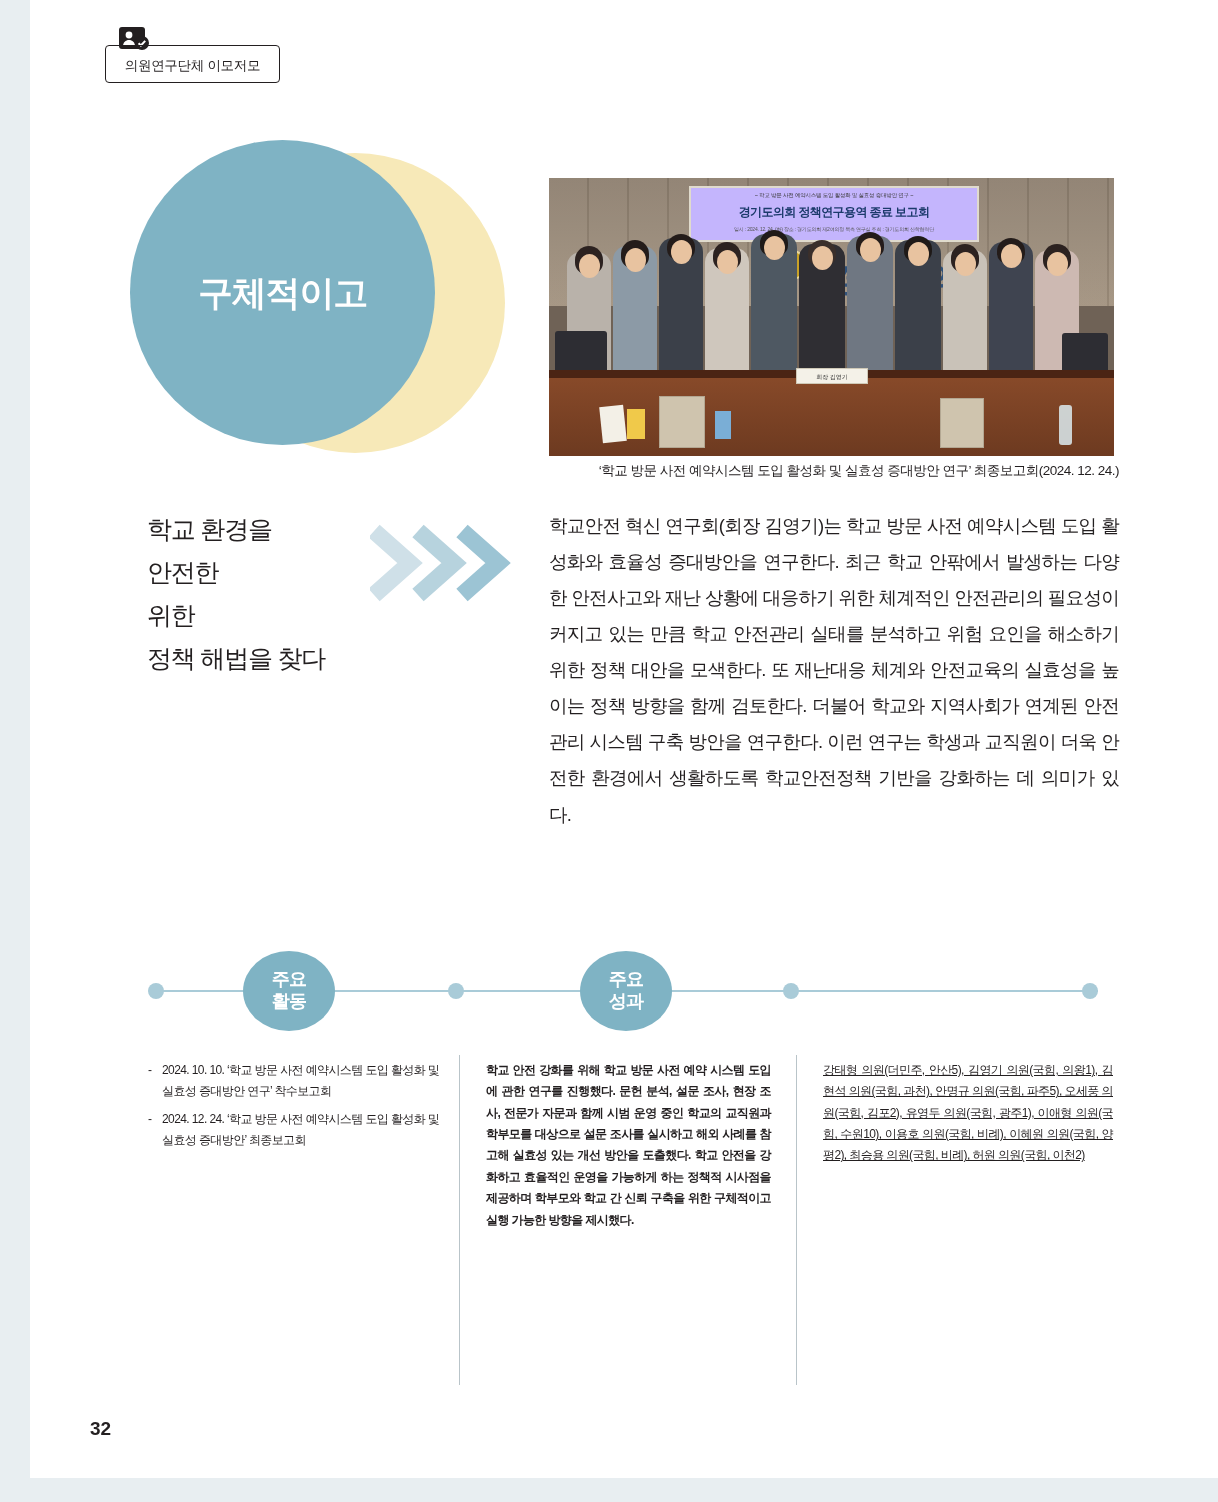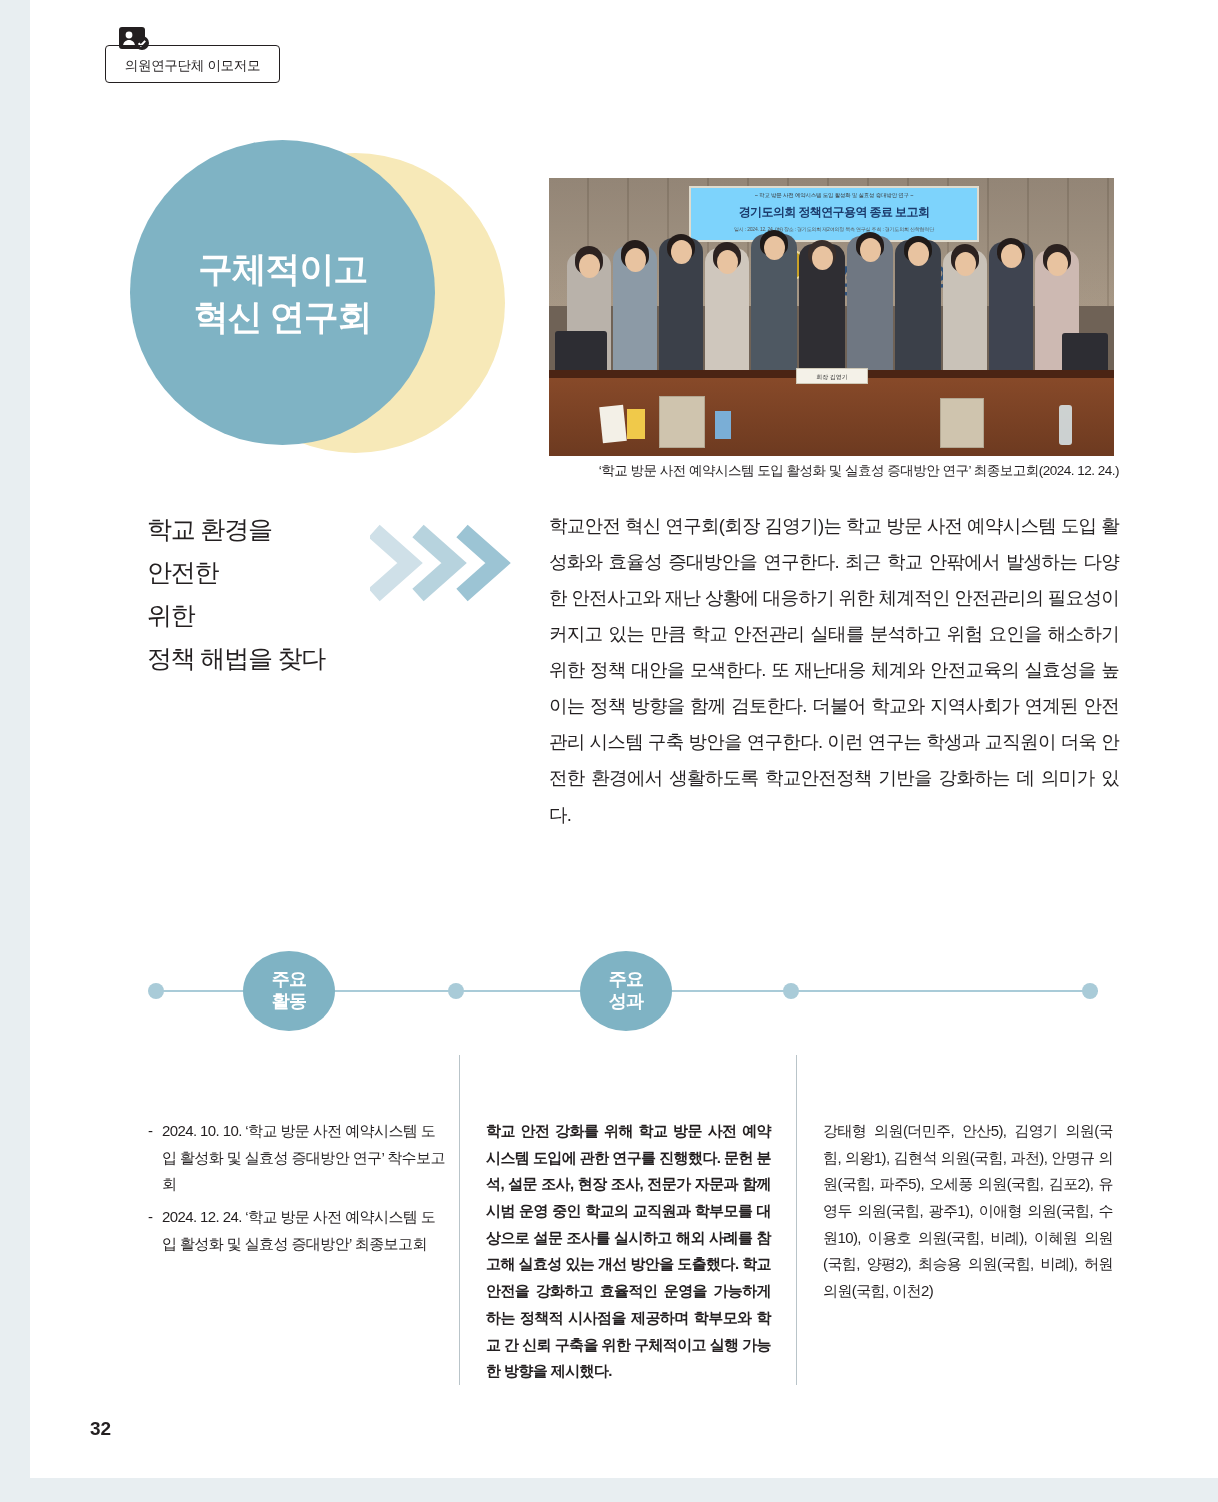--- a/index.html
+++ b/index.html
@@ -107,21 +107,21 @@
   }
   .photo .wall-panel {
     position:absolute; left:0; top:0; width:100%; height:46%;
     background:
       repeating-linear-gradient(90deg, rgba(255,255,255,0.05) 0 38px, rgba(0,0,0,0.07) 38px 40px);
   }
   .photo .banner {
     position: absolute;
     left: 140px; top: 8px;
     width: 290px; height: 56px;
-    background: #7dd3fc;
+    background: #c4b5fd;
     border: 2px solid #e0dbcd;
   }
   .photo .banner-line1 {
     position:absolute; top:4px; left:0; width:100%;
     text-align:center; font-size:5.5px; color:#3a3a3a; letter-spacing:-0.2px;
   }
   .photo .banner-line2 {
     position:absolute; top:16px; left:0; width:100%;
     text-align:center; font-size:12px; font-weight:bold; color:#1b3a6b; letter-spacing:-0.6px;
   }
@@ -275,29 +275,29 @@
     display: flex;
     flex-direction: column;
     align-items: center;
     justify-content: center;
     letter-spacing: -0.8px;
   }
 
   
   .col {
     position: absolute;
-    top: 1118px;
-    font-size: 15px;
+    top: 1060px;
+    font-size: 12px;
     line-height: 1.78;
     color: #231f20;
     letter-spacing: -0.6px;
   }
   .col-1 { left: 118px; width: 300px; }
   .col-2 { left: 456px; width: 285px; text-align: justify; font-weight: bold; }
-  .col-3 { left: 793px; width: 290px; text-align: justify; }
+  .col-3 { left: 793px; width: 290px; text-align: justify; text-decoration: underline; }
   .col-1 .li {
     position: relative;
     padding-left: 14px;
     margin-bottom: 6px;
   }
   .col-1 .li::before {
     content: "-";
     position: absolute;
     left: 0;
     top: 0;
@@ -339,21 +339,20 @@
     </div>
     <div class="tag-box">
       <span class="tag-label">의원연구단체 이모저모</span>
     </div>
   </div>
 
   <div class="circle-yellow"></div>
   <div class="circle-blue"></div>
   <div class="circle-title">
     <span>구체적이고</span>
-    <span>혁신 연구회</span>
   </div>
 
   <div class="photo">
     <div class="wall-top"></div>
     <div class="wall-panel"></div>
     <div class="bigtext">경기도의회</div>
     <div class="emblem"></div>
 
     <div class="banner">
       <div class="banner-line1">~ 학교 방문 사전 예약시스템 도입 활성화 및 실효성 증대방안 연구 ~</div>

